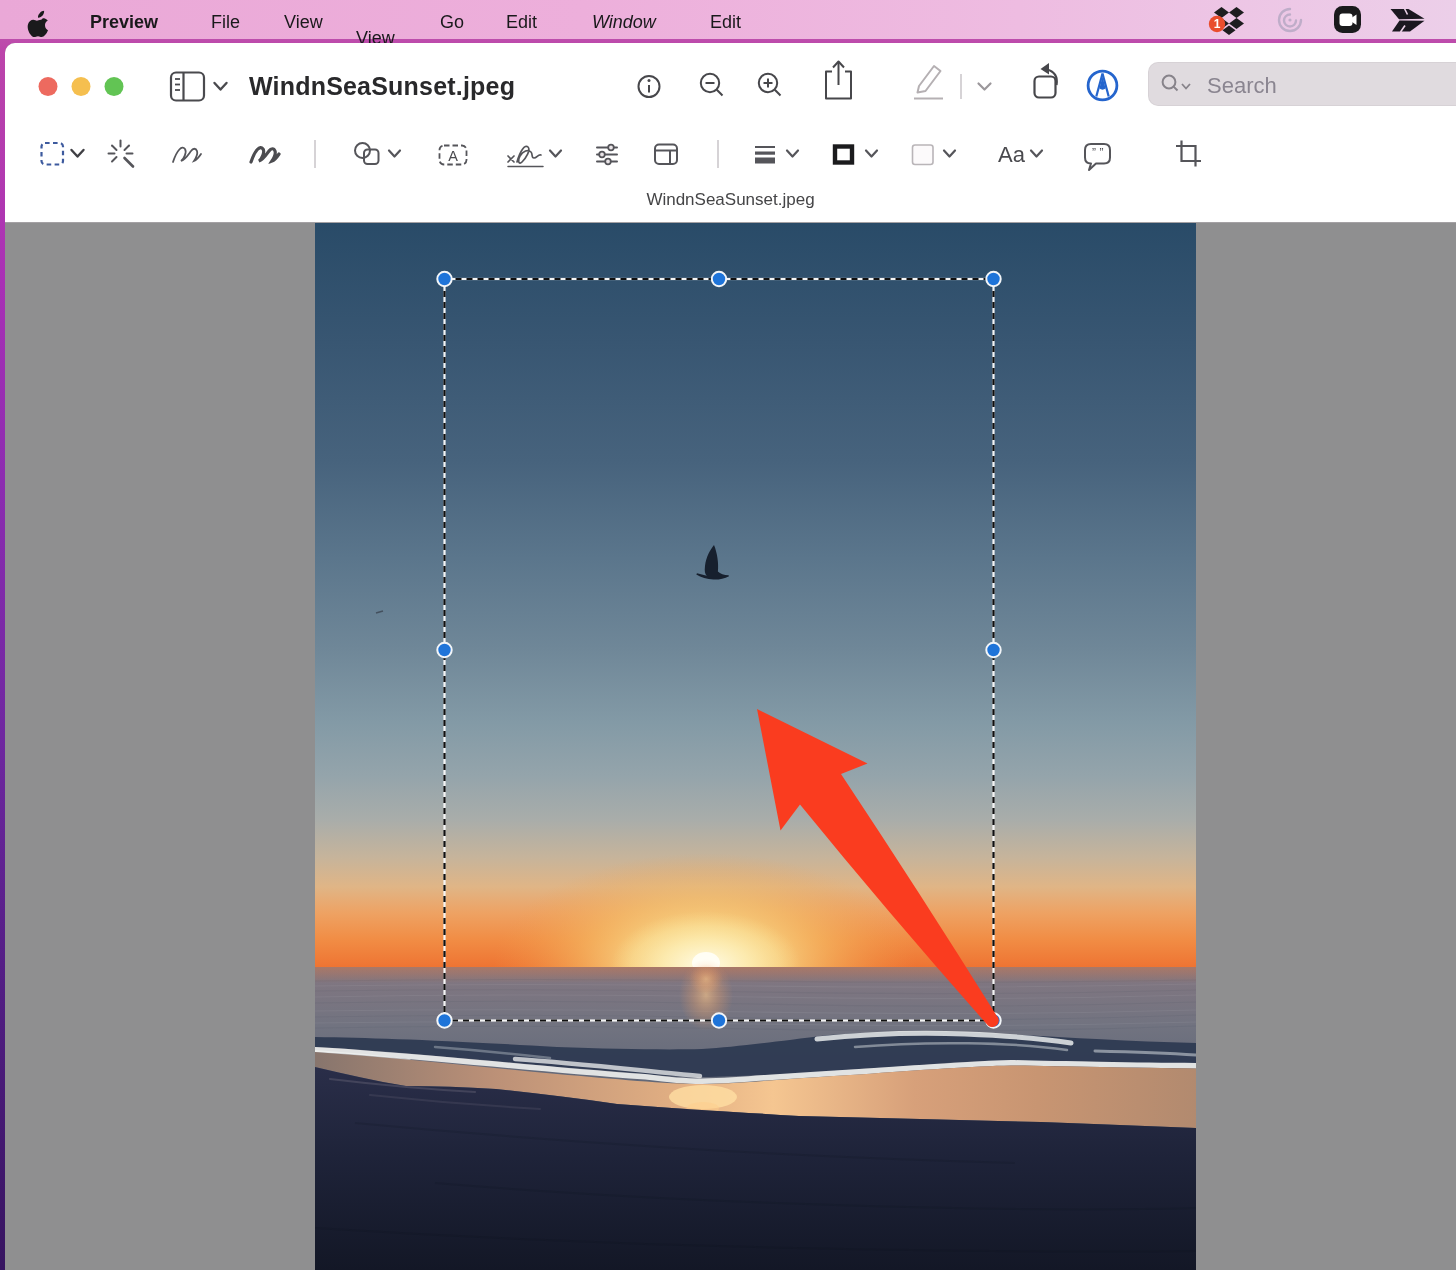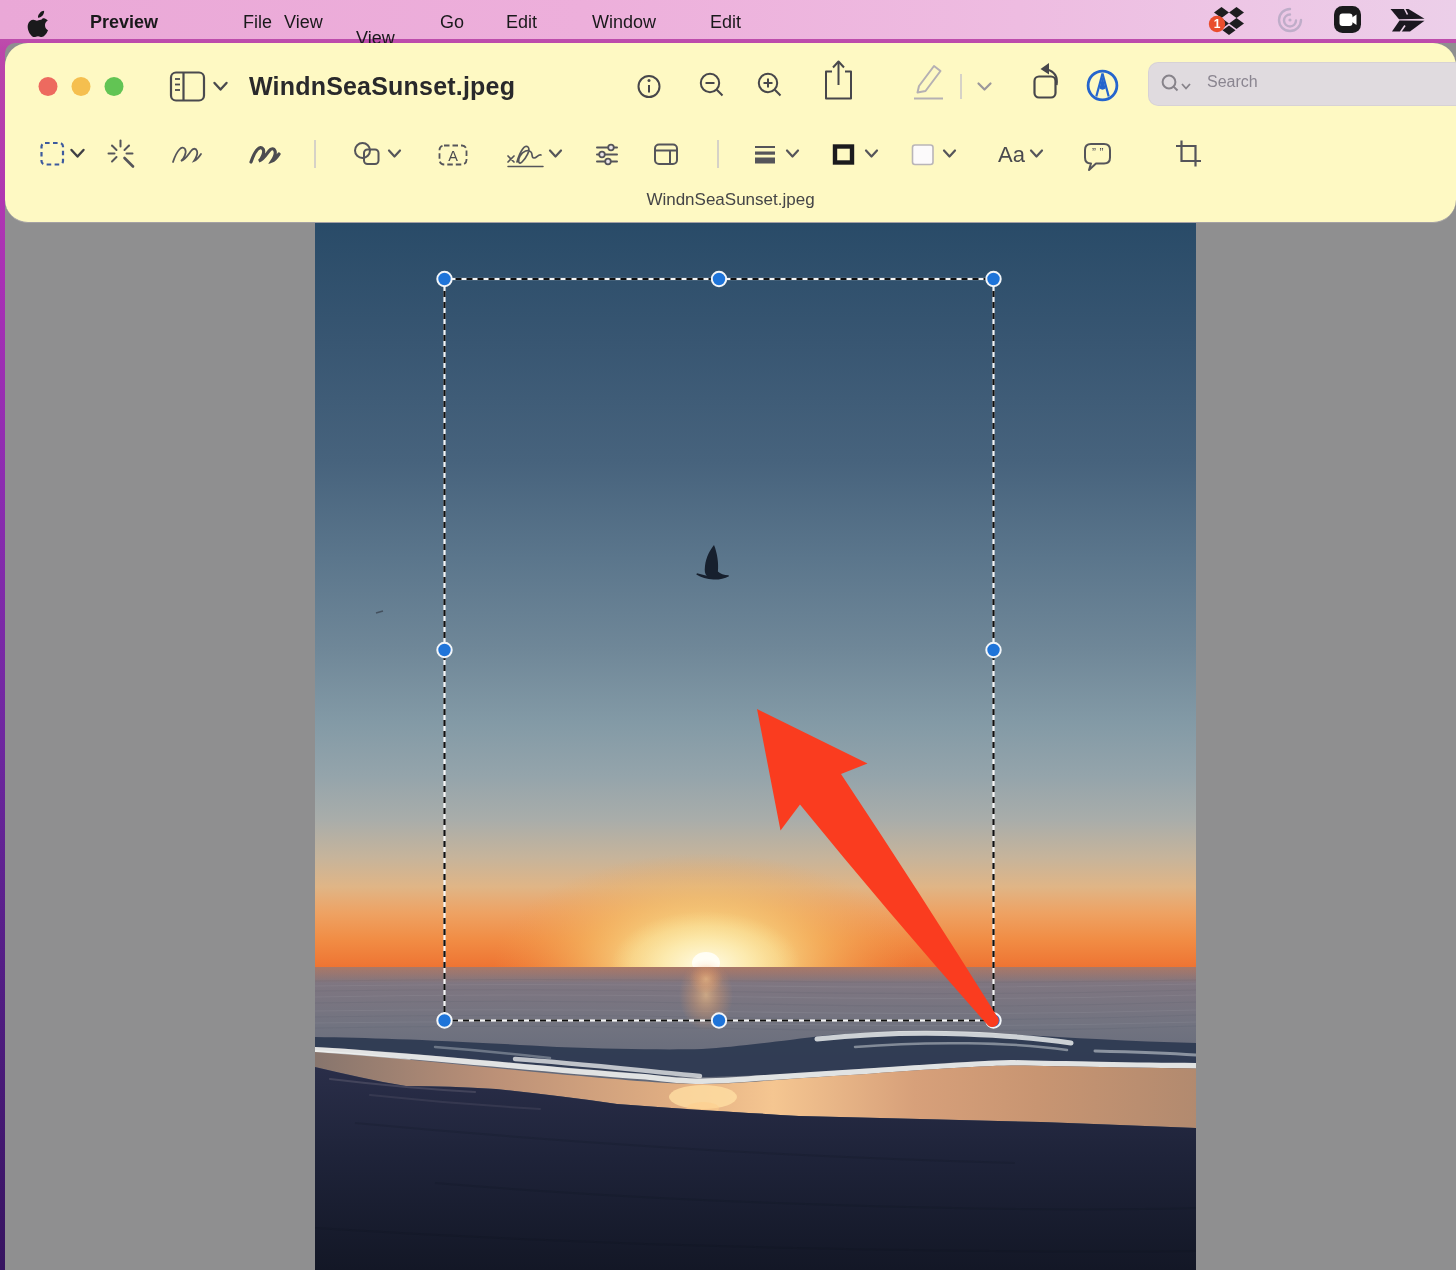--- a/index.html
+++ b/index.html
@@ -10,40 +10,40 @@
   #wall{left:0;top:0;width:1456px;height:1270px;
     background:linear-gradient(180deg,#c167b2 0%,#bc45aa 4%,#a930b5 22%,#8c2cb0 38%,#6f27a0 58%,#521d83 78%,#371460 100%);}
   
   #menubar{left:0;top:0;width:1456px;height:39px;
     background:linear-gradient(90deg,#eaa8d7 0%,#edafdb 40%,#eebce1 70%,#eccfe9 100%);}
   .mitem{position:absolute;top:12px;font-size:18px;color:#19191b;}
   
   #win{left:5px;top:43px;width:1451px;height:1227px;background:#8f8f90;
     border-radius:10px 0 0 0;overflow:hidden;}
   #chrome{position:absolute;left:0;top:0;width:1451px;height:179px;
-    background:#fef9c3;border-bottom:1px solid #a4a1a4;border-radius:23px;}
+    background:#ffffff;border-bottom:1px solid #a4a1a4;}
   #searchbox{position:absolute;left:1143px;top:18.5px;width:320px;height:44px;
     border-radius:10px;background:#e0dbdf;box-shadow:inset 0 0 0 1px rgba(0,0,0,0.04);}
   .ttl{position:absolute;left:244px;top:29px;font-size:25px;font-weight:bold;color:#29292b;letter-spacing:0.2px;}
   .lbl{position:absolute;left:0;top:147px;width:1451px;text-align:center;font-size:17px;color:#454547;}
-  .srch{position:absolute;left:1202px;top:30px;font-size:16px;color:#8a8590;}
+  .srch{position:absolute;left:1202px;top:30px;font-size:22px;color:#8a8590;}
   
   #photo{left:315px;top:223px;width:881px;height:1047px;}
 </style>
 </head>
 <body>
 <div id="wall" class="abs"></div>
 <div id="menubar" class="abs"></div>
 <span class="mitem" style="left:90px;font-weight:bold;">Preview</span>
-<span class="mitem" style="left:211px;margin-left:32px;">File</span>
+<span class="mitem" style="left:211px;">File</span>
 <span class="mitem" style="left:284px;">View</span>
 <span class="mitem" style="left:356px;margin-top:16px;">View</span>
 <span class="mitem" style="left:440px;">Go</span>
 <span class="mitem" style="left:506px;">Edit</span>
-<span class="mitem" style="left:592px;">Window</span>
+<span class="mitem" style="left:592px;font-style:italic;">Window</span>
 <span class="mitem" style="left:710px;">Edit</span>
 <div id="win" class="abs">
   <div id="chrome">
     <div id="searchbox"></div>
     <span class="ttl">WindnSeaSunset.jpeg</span>
     <span class="lbl">WindnSeaSunset.jpeg</span>
     <span class="srch">Search</span>
   </div>
 </div>
 <div id="photo" class="abs">

